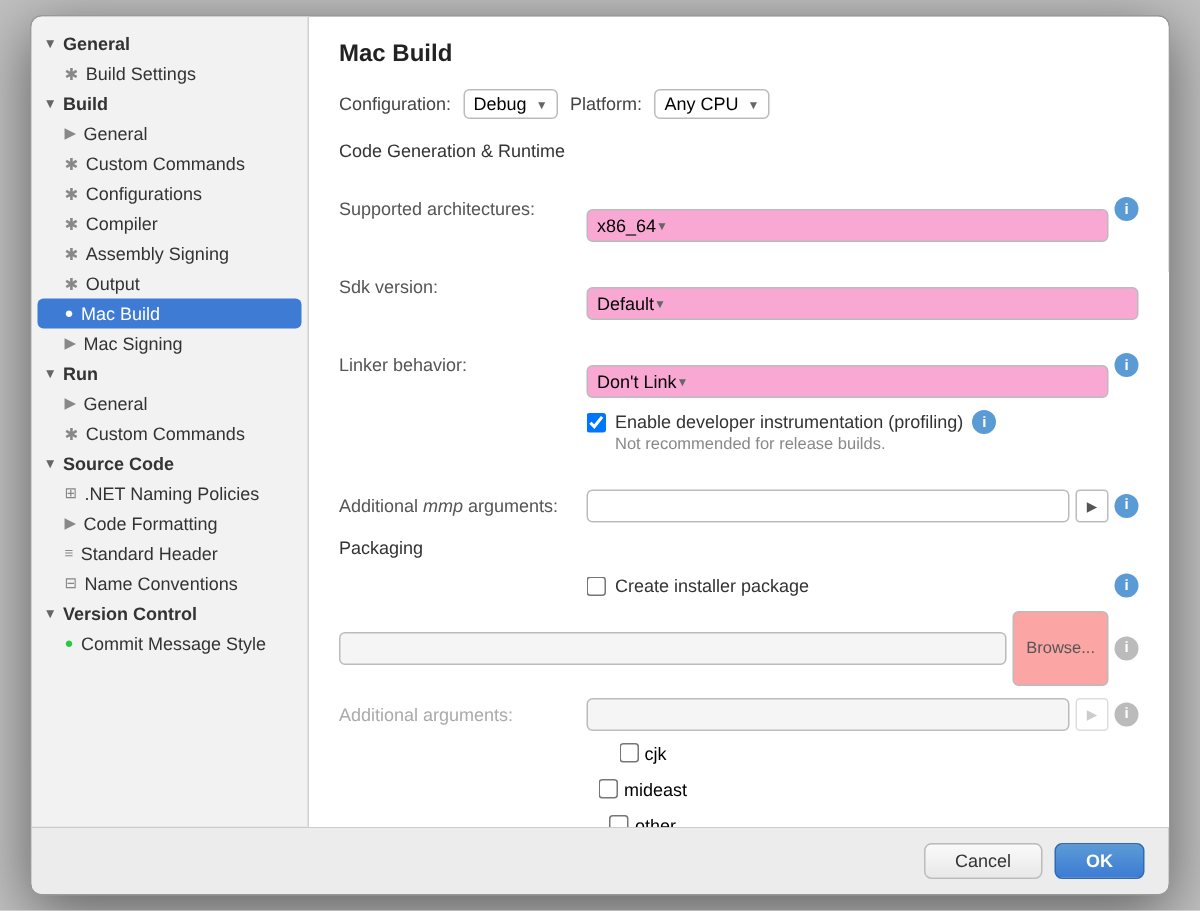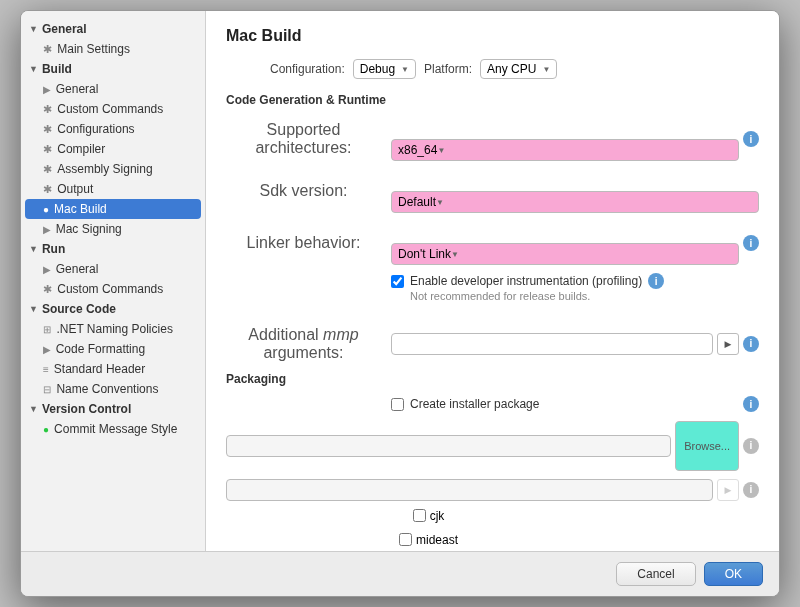--- a/index.html
+++ b/index.html
@@ -110,55 +110,54 @@
       font-weight: bold;
       color: #222;
       margin-bottom: 14px;
     }
     .config-bar {
       display: flex;
       align-items: center;
       gap: 8px;
       margin-bottom: 14px;
       font-size: 12px;
-      margin-left: 44px;
     }
     .config-label { color: #444; }
     .dropdown-btn {
       display: flex;
       align-items: center;
       background: white;
       border: 1px solid #bbb;
       border-radius: 4px;
       padding: 2px 6px;
       font-size: 12px;
       cursor: pointer;
       gap: 6px;
     }
     .dropdown-btn .arrow {
       font-size: 8px;
       color: #666;
     }
     .section-header {
       font-size: 12px;
-      font-weight: bold;
+      font-weight: normal;
       color: #333;
       margin-bottom: 10px;
       margin-top: 4px;
     }
     .form-row {
       display: flex;
       align-items: center;
       margin-bottom: 8px;
     }
     .form-label {
       width: 165px;
       color: #555;
-      font-size: 16px;
-      text-align: center;
+      font-size: 12px;
+      text-align: left;
       padding-right: 10px;
       flex-shrink: 0;
     }
     .form-label em {
       font-style: italic;
     }
     .form-control {
       flex: 1;
       display: flex;
       align-items: center;
@@ -245,21 +244,21 @@
       align-items: center;
       margin-bottom: 8px;
     }
     .packaging-checkbox-row input {
       margin-right: 6px;
     }
     .browse-btn {
       padding: 18px 8px;
       border: 1px solid #bbb;
       border-radius: 4px;
-      background: #5eead4;
+      background: #fca5a5;
       font-size: 11px;
       cursor: pointer;
       color: #555;
       flex-shrink: 0;
     }
     .intl-section { margin-top: 10px; }
     .codeset-row {
       display: flex;
       align-items: center;
       gap: 10px;
@@ -285,20 +284,21 @@
       font-size: 12px;
       cursor: pointer;
       border: 1px solid #bbb;
       background: linear-gradient(to bottom, #fafafa, #e8e8e8);
       color: #333;
     }
     .footer-btn.primary {
       background: linear-gradient(to bottom, #5b9bd5, #3d7bd4);
       color: white;
       border: 1px solid #2d6bb4;
+      font-weight: bold;
     }
     .disabled-label {
       color: #aaa;
     }
     .disabled-input {
       background: #f5f5f5;
     }
   </style>
 </head>
 <body>
@@ -309,21 +309,21 @@
   <div class="content">
 
     <div class="sidebar">
 
       <div class="sidebar-section-header">
         <span class="triangle">▼</span>
         <span>General</span>
       </div>
       <div class="sidebar-item">
         <span class="icon gear">✱</span>
-        <span>Main Settings</span>
+        <span>Build Settings</span>
       </div>
 
       <div class="sidebar-section-header">
         <span class="triangle">▼</span>
         <span>Build</span>
       </div>
       <div class="sidebar-item">
         <span class="icon">▶</span>
         <span>General</span>
       </div>
@@ -480,20 +480,21 @@
 
       <div class="form-row">
         <div class="form-control">
           <input type="text" class="text-input disabled-input" disabled="" style="">
           <button class="browse-btn" disabled="">Browse...</button>
           <div class="info-btn info-btn-gray">i</div>
         </div>
       </div>
 
       <div class="form-row">
+        <div class="form-label disabled-label">Additional arguments:</div>
         <div class="form-control">
           <input type="text" class="text-input disabled-input" disabled="" style="">
           <div class="play-btn" style="color:#ccc;border-color:#ddd;">▶</div>
           <div class="info-btn info-btn-gray">i</div>
         </div>
       </div>
 
 
       <div class="form-row">
         <div class="form-label">Codesets:</div>

